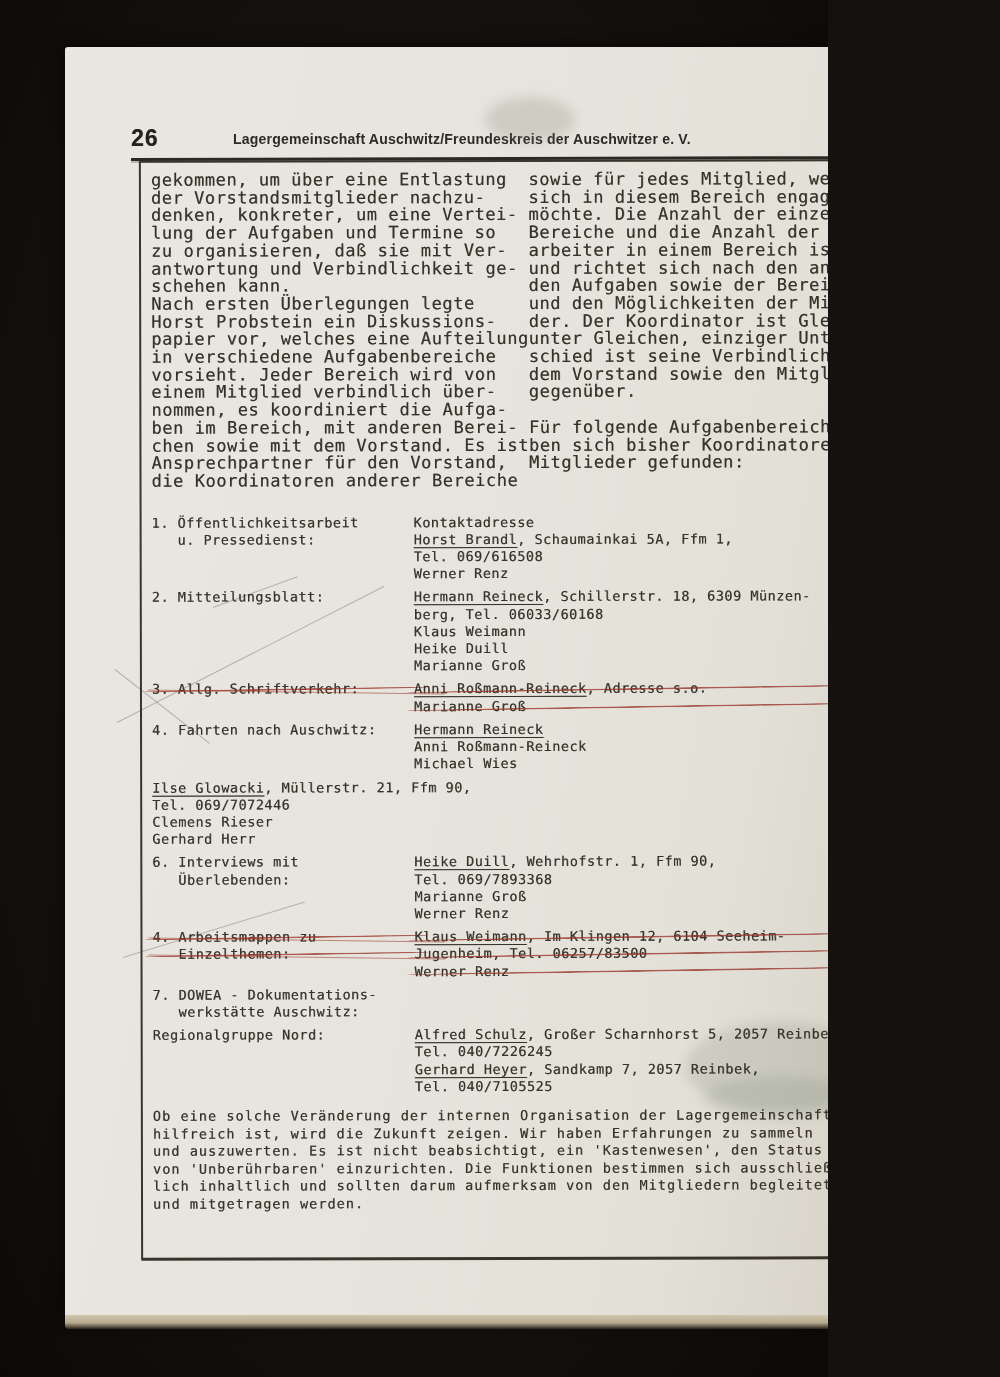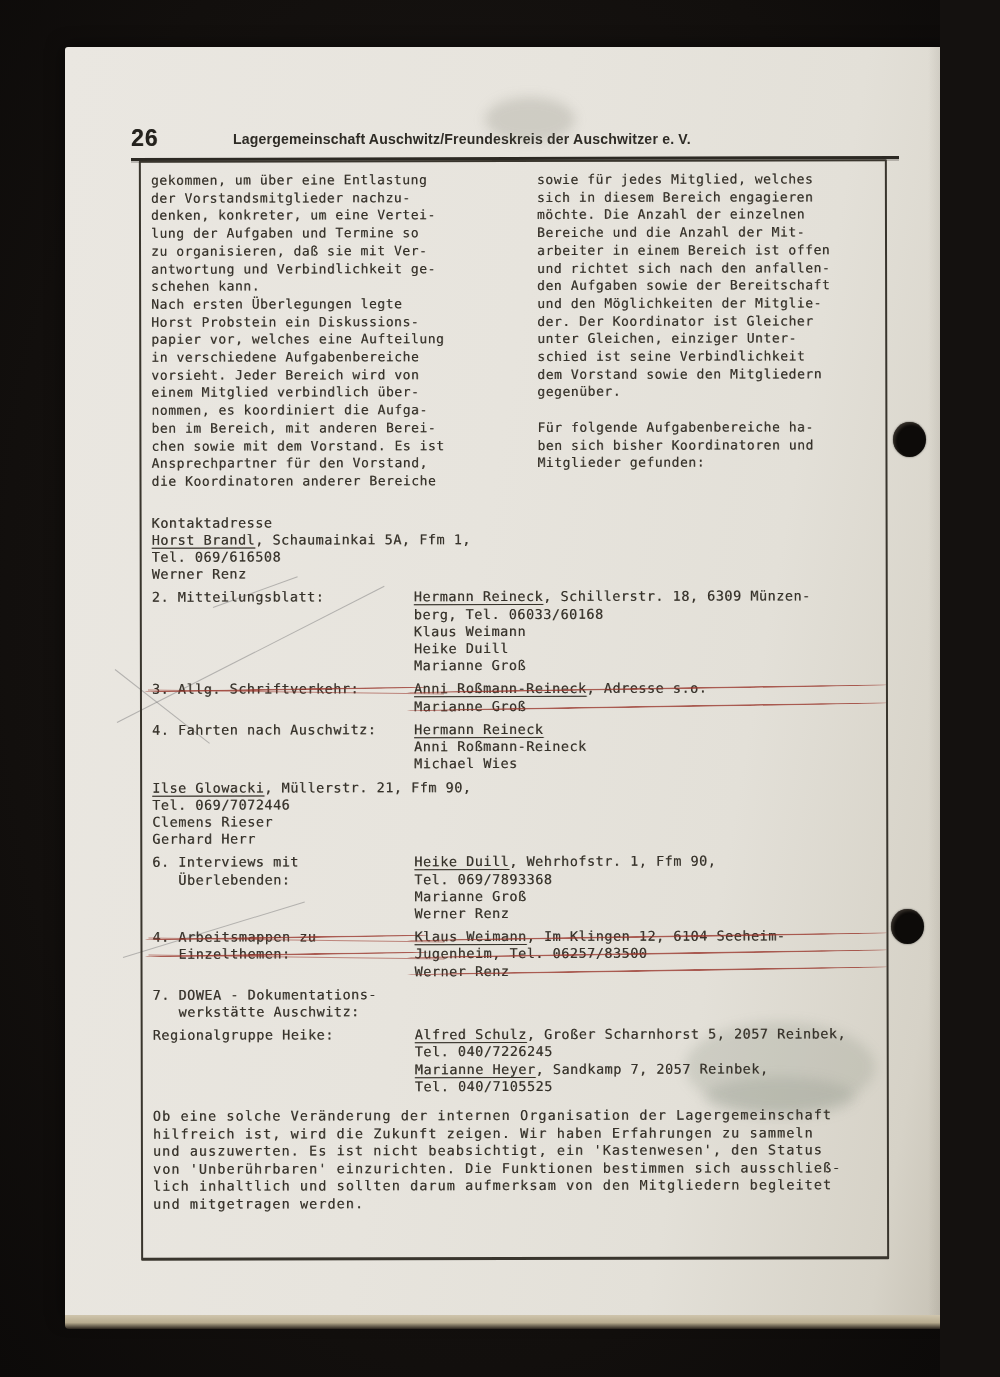--- a/index.html
+++ b/index.html
@@ -1,17 +1,17 @@
 <!DOCTYPE html>
 <html><head>
 <meta charset="utf-8">
 <style>
   html,body{margin:0;padding:0;}
   body{width:1000px;height:1377px;background:#14110f;font-family:"DejaVu Sans Mono",monospace;}
-  #scene{position:relative;width:940px;height:1377px;overflow:hidden;
+  #scene{position:relative;width:828px;height:1377px;overflow:hidden;
          background:radial-gradient(ellipse at 50% 45%, #1b1715 0%, #120f0d 70%, #0c0a09 100%);}
 
   
   .page{position:absolute;left:65px;top:47px;width:893px;height:1270px;
         background:linear-gradient(100deg,#eae7e1 0%,#e7e4dd 45%,#e3e0d8 72%,#d6d2c7 92%,#c4bfb2 100%);
         border-radius:3px 1px 2px 2px;
         box-shadow:0 0 18px rgba(0,0,0,.55);}
   .page::after{content:"";position:absolute;left:0;right:0;bottom:-12px;height:14px;
         background:linear-gradient(180deg,#cfc5ad 0%,#b7ab8e 55%,#2a241d 100%);
         border-radius:0 0 4px 4px;}
@@ -28,21 +28,21 @@
            transform-origin:left;white-space:nowrap;}
   .headrule{position:absolute;left:66px;top:110px;width:768px;height:3px;background:#2c2923;
            box-shadow:0 2px 0 rgba(44,41,35,.25);transform:rotate(-.15deg);}
 
   
   .mainbox{position:absolute;left:75px;top:113px;width:748px;height:1100px;
            border:2px solid #39352d;border-bottom-width:3px;border-radius:1px;
            box-sizing:border-box;padding:9px 8px 0 10px;overflow:hidden;transform:rotate(-.12deg);}
 
   .cols{display:flex;}
-  .col{white-space:pre;font-size:13px;line-height:17.7px;letter-spacing:.55px;}
+  .col{white-space:pre;font-size:17px;line-height:17.7px;letter-spacing:.55px;}
   .col-left{width:386px;}
   .col-right{flex:1;}
 
   .assignments{margin-top:24px;}
   .item{display:flex;margin-bottom:6px;}
   .item .label{width:262px;flex:0 0 262px;}
   .item .value{flex:1;}
   .lline,.vline{font-size:13.5px;line-height:17.2px;letter-spacing:.5px;white-space:pre;}
   .uname{text-decoration:underline;text-underline-offset:3px;}
 
@@ -138,20 +138,24 @@
 dem Vorstand sowie den Mitgliedern
 gegenüber.
 
 Für folgende Aufgabenbereiche ha-
 ben sich bisher Koordinatoren und
 Mitglieder gefunden:</div>
       </div>
 
       <div class="assignments">
           <div class="item">
+            <div class="label">
+              <div class="lline">1. Öffentlichkeitsarbeit</div>
+              <div class="lline">   u. Pressedienst:</div>
+            </div>
             <div class="value">
               <div class="vline">Kontaktadresse</div>
               <div class="vline"><span class="uname">Horst Brandl</span>, Schaumainkai 5A, Ffm 1,</div>
               <div class="vline">Tel. 069/616508</div>
               <div class="vline">Werner Renz</div>
             </div>
           </div>
           <div class="item">
             <div class="label">
               <div class="lline">2. Mitteilungsblatt:</div>
@@ -215,26 +219,26 @@
             </div>
           </div>
           <div class="item">
             <div class="label">
               <div class="lline">7. DOWEA - Dokumentations-</div>
               <div class="lline">   werkstätte Auschwitz:</div>
             </div>
           </div>
           <div class="item">
             <div class="label">
-              <div class="lline">Regionalgruppe Heike:</div>
+              <div class="lline">Regionalgruppe Nord:</div>
             </div>
             <div class="value">
               <div class="vline"><span class="uname">Alfred Schulz</span>, Großer Scharnhorst 5, 2057 Reinbek,</div>
               <div class="vline">Tel. 040/7226245</div>
-              <div class="vline"><span class="uname">Marianne Heyer</span>, Sandkamp 7, 2057 Reinbek,</div>
+              <div class="vline"><span class="uname">Gerhard Heyer</span>, Sandkamp 7, 2057 Reinbek,</div>
               <div class="vline">Tel. 040/7105525</div>
             </div>
           </div>
         </div>
 
       <div class="footerpara">Ob eine solche Veränderung der internen Organisation der Lagergemeinschaft
 hilfreich ist, wird die Zukunft zeigen. Wir haben Erfahrungen zu sammeln
 und auszuwerten. Es ist nicht beabsichtigt, ein 'Kastenwesen', den Status
 von 'Unberührbaren' einzurichten. Die Funktionen bestimmen sich ausschließ-
 lich inhaltlich und sollten darum aufmerksam von den Mitgliedern begleitet

